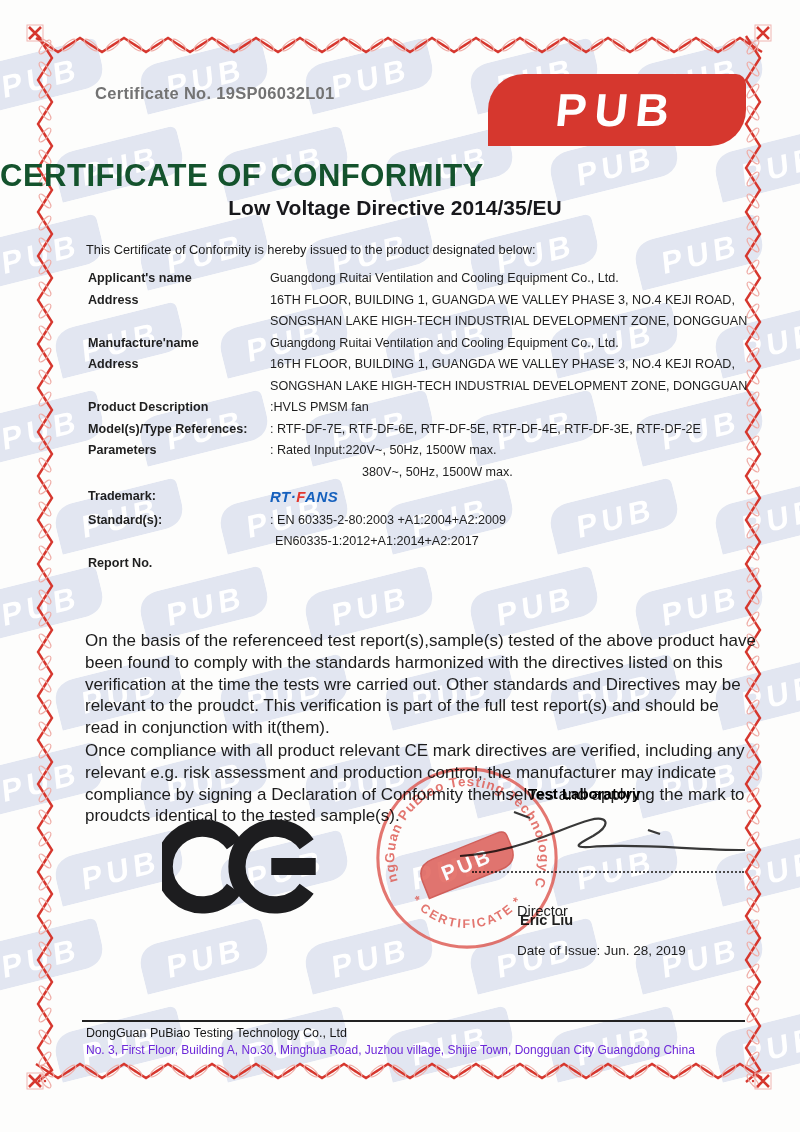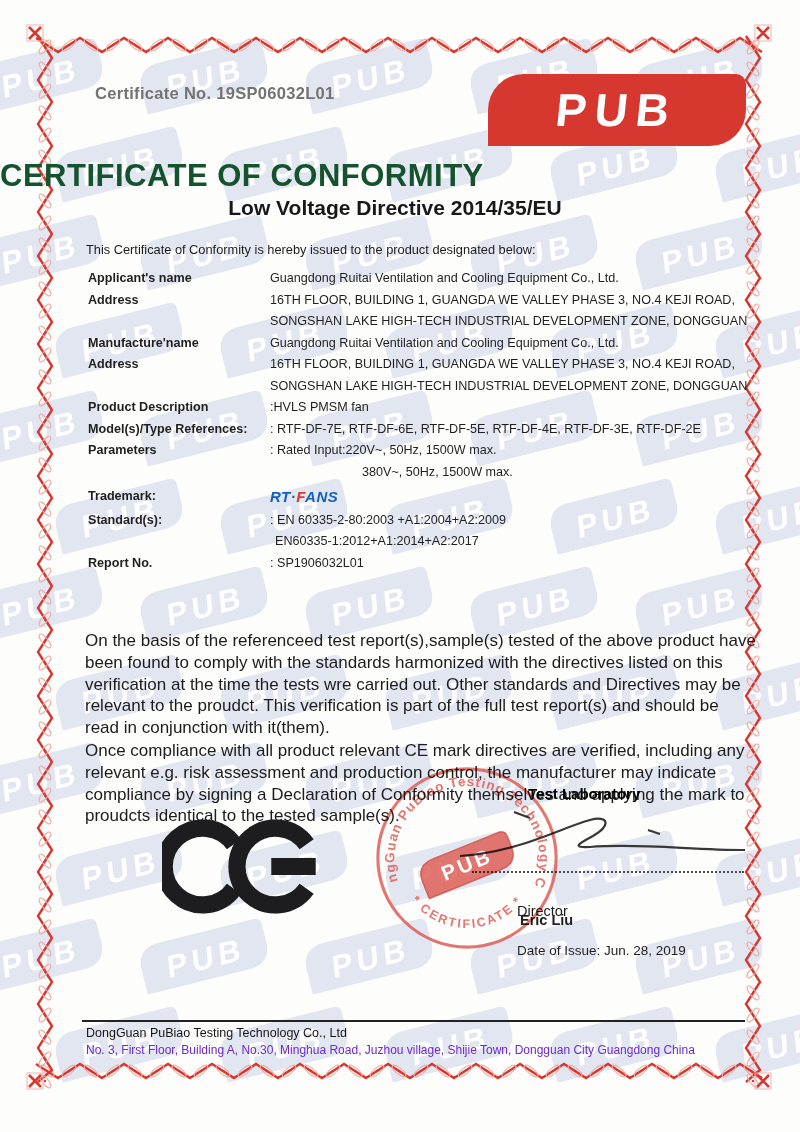--- a/index.html
+++ b/index.html
@@ -1052,21 +1052,20 @@
       </div>
       <div class="row">
         <div class="lbl">Standard(s):</div>
         <div class="val">
           <div>: EN 60335-2-80:2003 +A1:2004+A2:2009</div>
           <div class="indent2">EN60335-1:2012+A1:2014+A2:2017</div>
         </div>
       </div>
       <div class="row">
         <div class="lbl">Report No.</div>
-        <div class="val">: SP1906032L01</div>
       </div>
     </div>
 
     <div class="paras">
       <p>On the basis of the referenceed test report(s),sample(s) tested of the above product have been found to comply with the standards harmonized with the directives listed on this verification at the time the tests wre carried out. Other standards and Directives may be relevant to the proudct. This verification is part of the full test report(s) and should be read in conjunction with it(them).</p>
       <p>Once compliance with all product relevant CE mark directives are verified, including any relevant e.g. risk assessment and production control, the manufacturer may indicate compliance by signing a Declaration of Conformity themselves and applying the mark to proudcts identical to the tested sample(s).</p>
     </div>
 
     <svg class="ce" width="162" height="101" viewBox="0 0 160 100">
       <path d="M 71 28 A 38 38 0 1 0 71 72" fill="none" stroke="#1d1d1f" stroke-width="17"></path>

